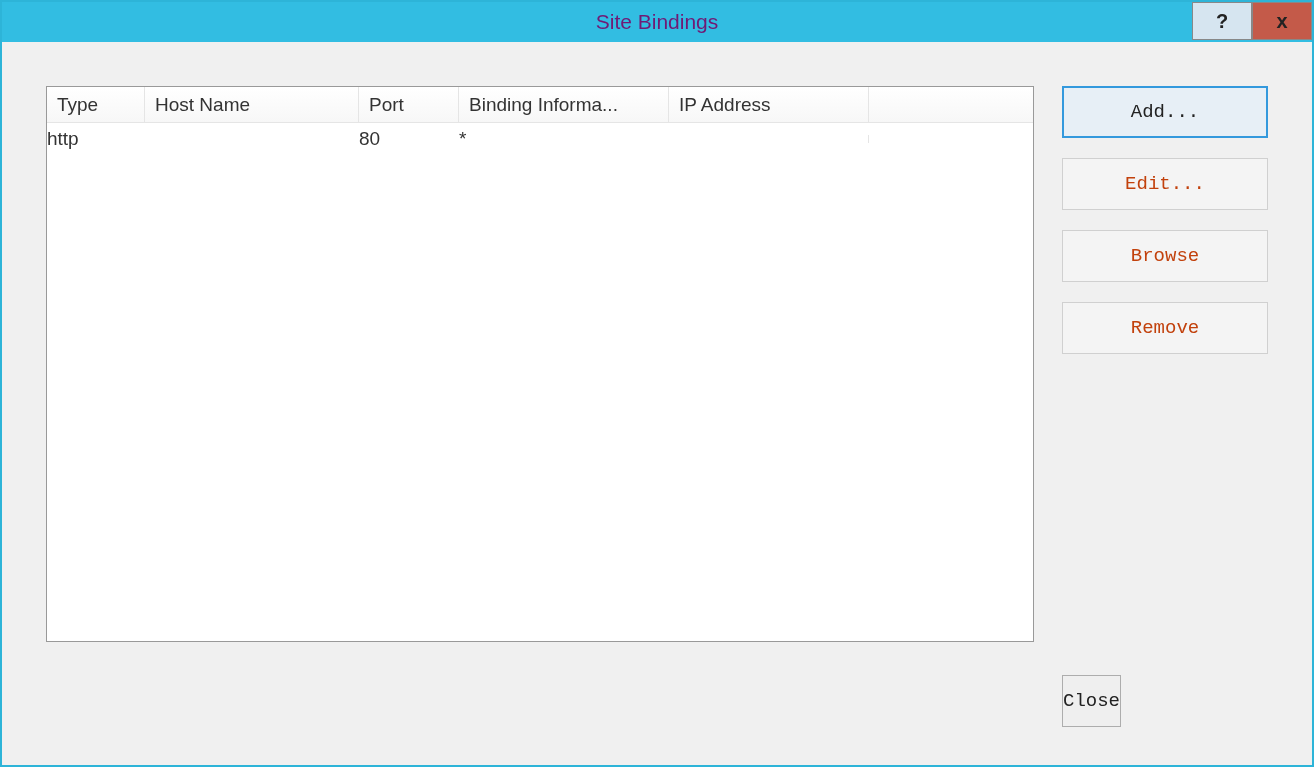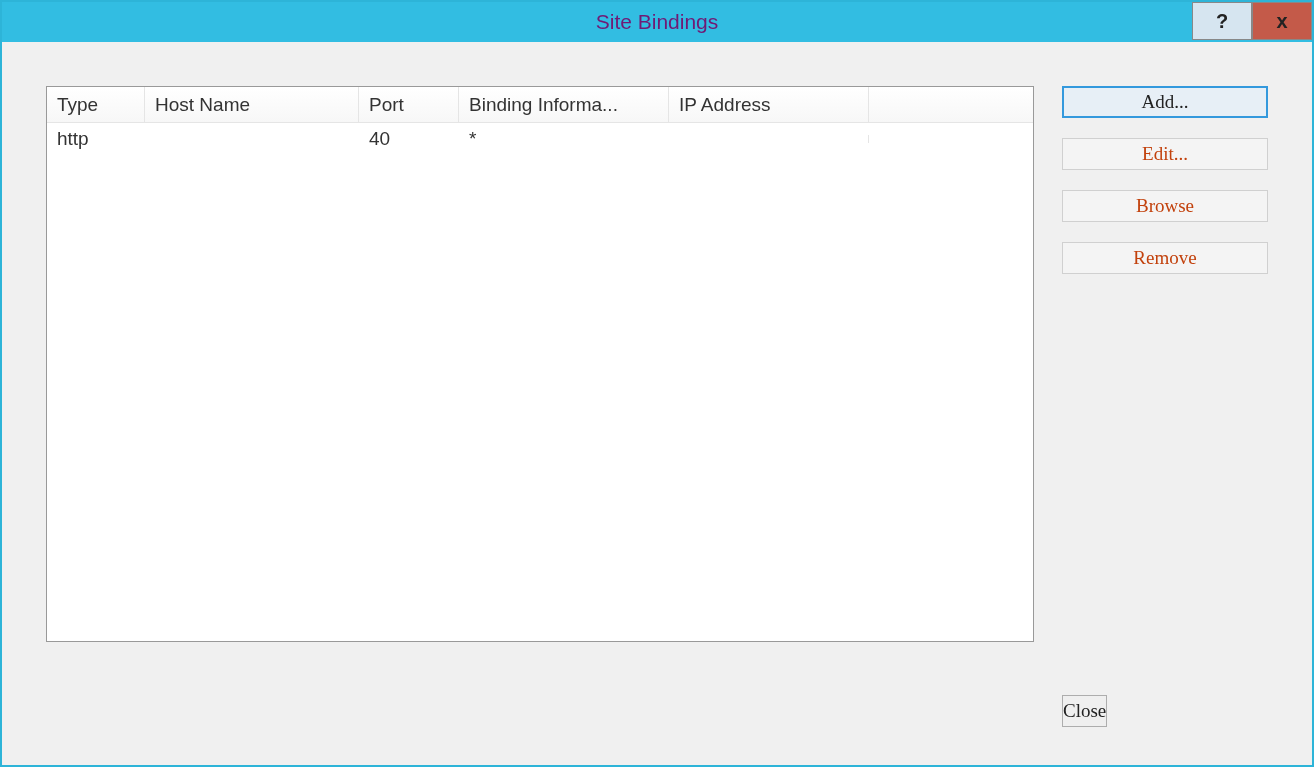--- a/index.html
+++ b/index.html
@@ -108,39 +108,39 @@
     .table-body {
       flex: 1;
       overflow: auto;
     }
     .table-row {
       display: flex;
       height: 32px;
       align-items: center;
     }
     .td {
-      padding: 4px 10px;
+      padding: 4px 0;
       font-size: 19px;
       color: #333;
       overflow: hidden;
       white-space: nowrap;
     }
     .side-buttons {
       width: 206px;
       display: flex;
       flex-direction: column;
       gap: 20px;
       position: relative;
     }
     .btn {
-      height: 32px;
+      height: 52px;
       background: #efefef;
       border: 1px solid #adadad;
       font-size: 19px;
-      font-family: Liberation Serif, serif;
+      font-family: Liberation Mono, monospace;
       color: #222;
       cursor: pointer;
       display: flex;
       align-items: center;
       justify-content: center;
     }
     .btn.highlighted {
       border: 2px solid #3399dd;
       background: #e7eff6;
     }
@@ -175,21 +175,21 @@
         <div class="th col-host">Host Name</div>
         <div class="th col-port">Port</div>
         <div class="th col-info">Binding Informa...</div>
         <div class="th col-ip">IP Address</div>
         <div class="th col-rest"></div>
       </div>
       <div class="table-body">
         <div class="table-row">
           <div class="td col-type">http</div>
           <div class="td col-host"></div>
-          <div class="td col-port">40</div>
+          <div class="td col-port">80</div>
           <div class="td col-ip">*</div>
           <div class="td col-info"></div>
         </div>
       </div>
     </div>
 
     <div class="side-buttons">
       <button class="btn highlighted">Add...</button>
       <button class="btn disabled">Edit...</button>
       <button class="btn disabled">Browse</button>

